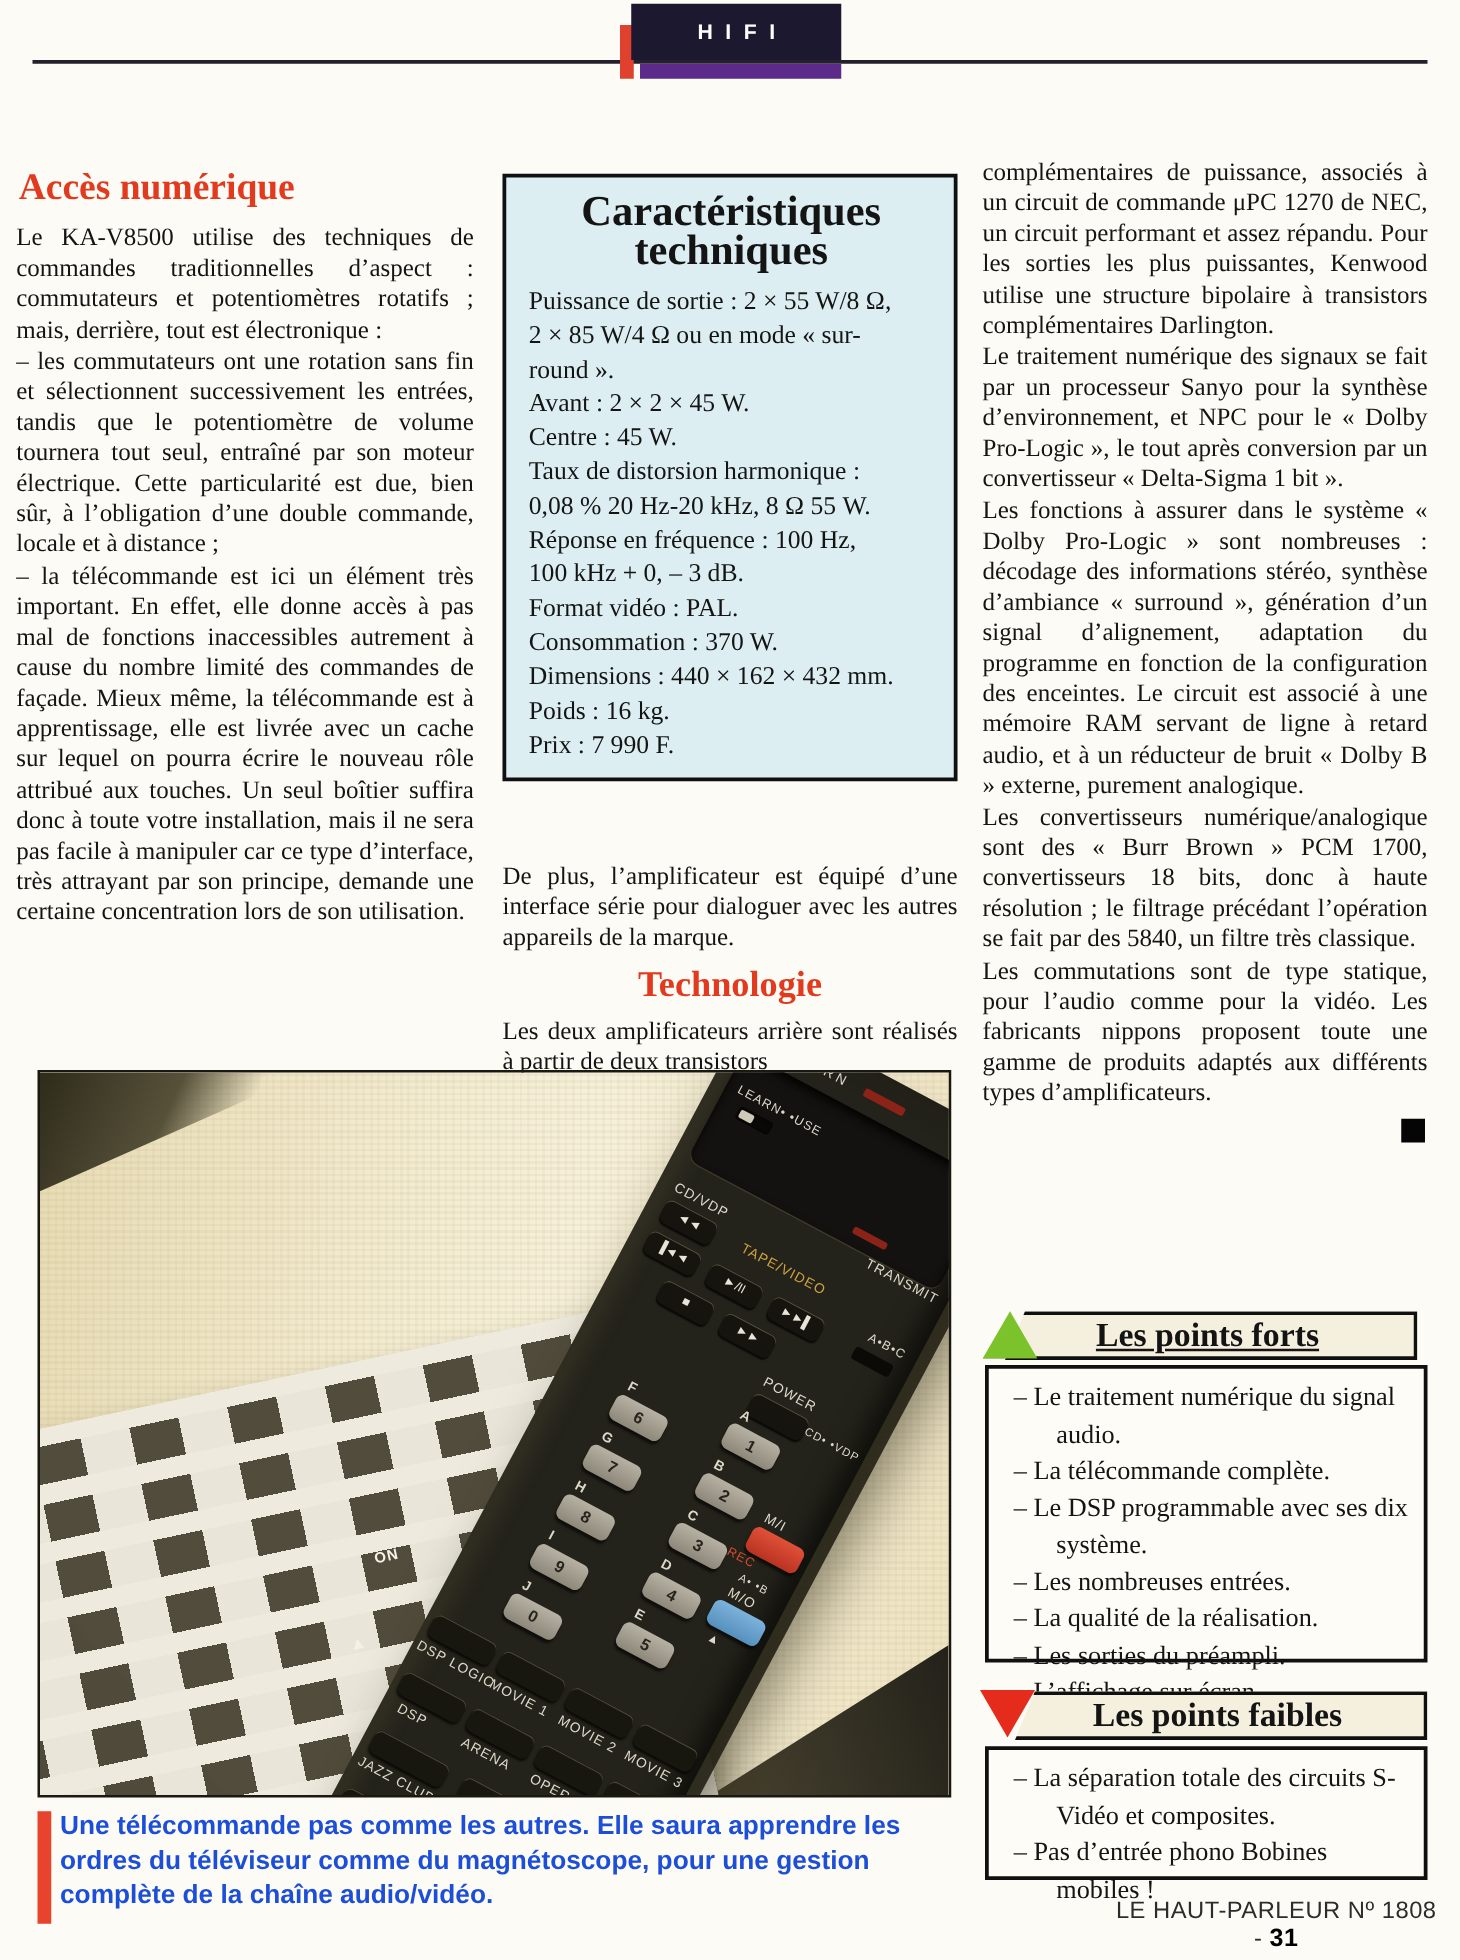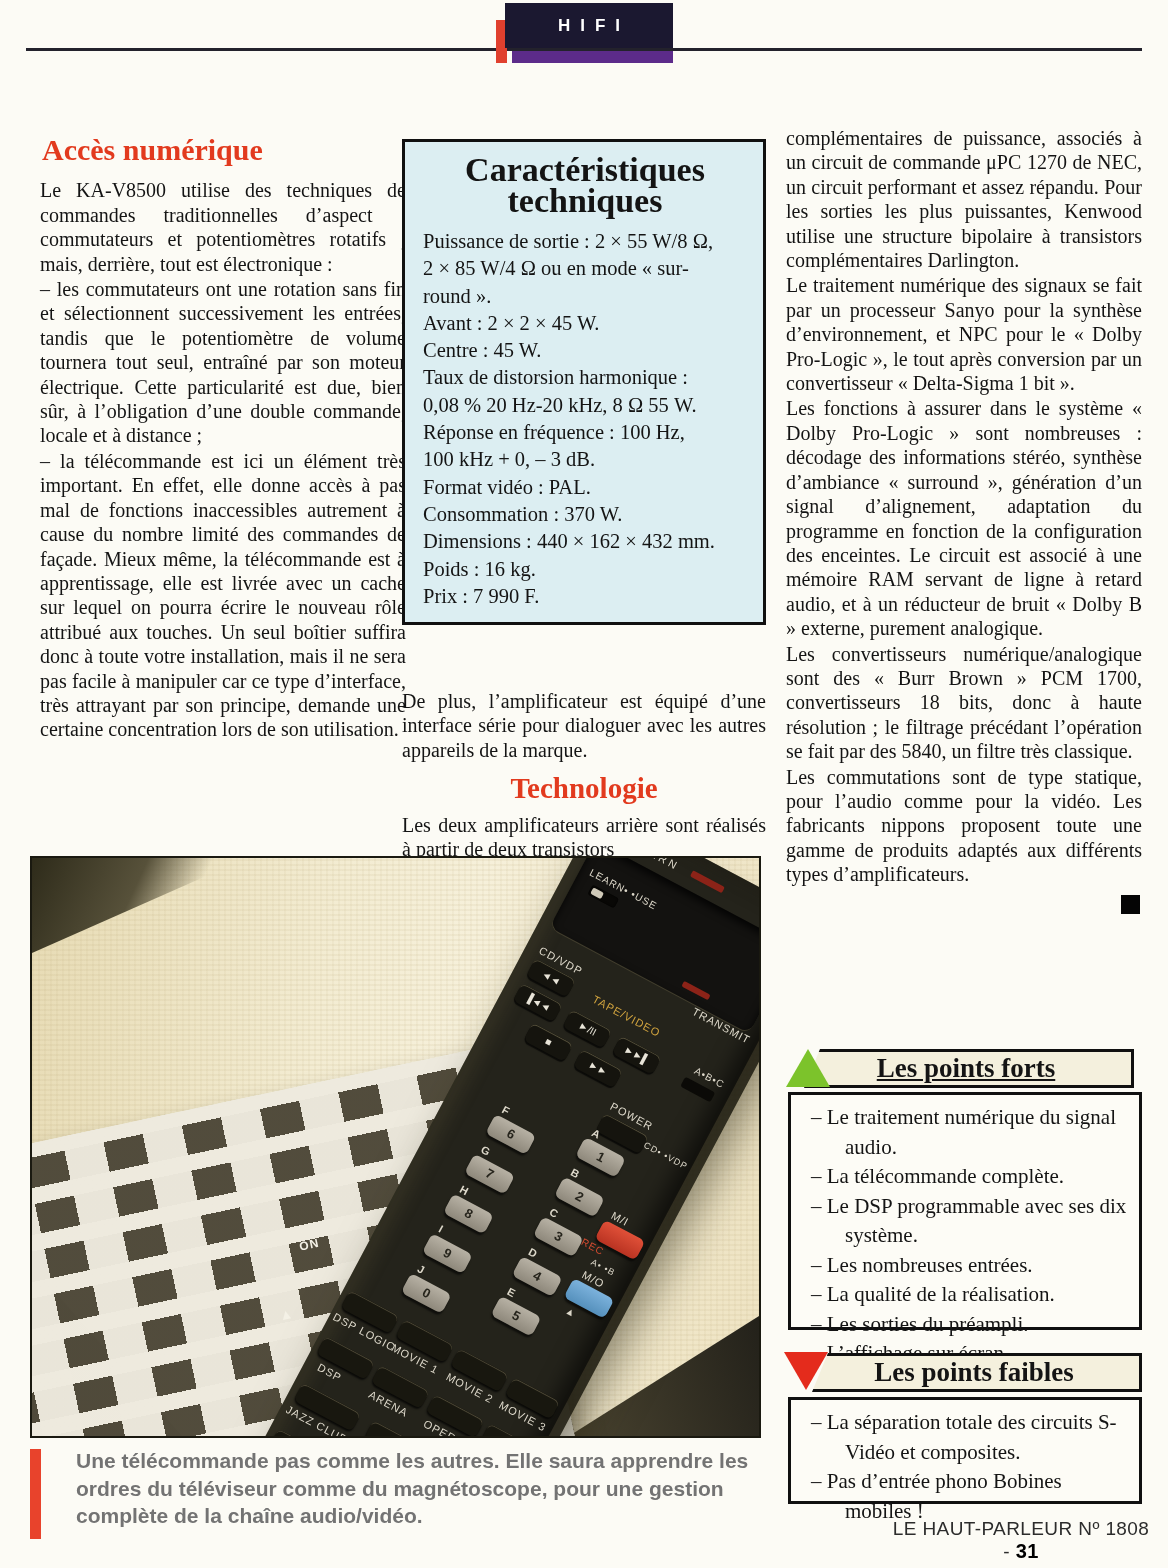--- a/index.html
+++ b/index.html
@@ -15,21 +15,21 @@
            letter-spacing:10px;padding-left:10px;box-sizing:border-box;}
   .hdr-purple{left:512px;top:51px;width:161px;height:12px;background:#5c2b8a;}
   .hdr-red{left:496px;top:20px;width:11px;height:43px;background:#e0402e;}
 
   
   .col{text-align:justify;font-size:20px;line-height:24.4px;}
   .col p{margin:0 0 1px 0;}
   h1.red,h2.red{font-family:"Liberation Serif",serif;color:#e23a1e;font-weight:bold;margin:0;}
   h1.red{font-size:30px;margin:0 0 16px 2px;}
   h2.red{font-size:29px;text-align:center;margin:14px 0 12px 0;}
-  .col1{left:40px;top:138px;width:366px;}
+  .col1{left:13px;top:138px;width:366px;}
   .col2b{left:402px;top:645px;width:364px;margin-top:44px;}
   .col3{left:786px;top:126px;width:356px;}
   .endsq{display:block;width:19px;height:19px;background:#050505;margin:8px 2px 0 auto;}
 
   
   .specbox{left:402px;top:139px;width:364px;background:#dceef2;border:3px solid #101010;
            box-sizing:border-box;padding:12px 16px 12px 18px;}
   .spec-title{text-align:center;font-weight:bold;font-size:34px;line-height:31px;margin-bottom:12px;}
   .spec-line{font-size:20.5px;line-height:27.3px;}
 
@@ -79,22 +79,22 @@
       box-shadow:0 3px 2px rgba(0,0,0,0.6);}
   .red-key{background:linear-gradient(#e05038,#b93322);}
   .blue-key{background:linear-gradient(#7cb2dc,#5590bc);}
   .dkey{width:56px;height:20px;background:#18170f;box-shadow:inset 0 1px 0 #4a4534,0 2px 2px rgba(0,0,0,0.75);}
   .klabel{font-size:10px;letter-spacing:0.5px;}
   .amber{color:#cfa23e !important;}
   .redtxt{color:#d84b30 !important;}
 
   
   .cap-bar{left:30px;top:1449px;width:11px;height:90px;background:#e8432c;}
-  .caption{left:76px;top:1447px;width:706px;font-family:"Liberation Sans",sans-serif;
-      font-weight:bold;font-size:21px;line-height:27.5px;color:#737373;}
+  .caption{left:48px;top:1447px;width:706px;font-family:"Liberation Sans",sans-serif;
+      font-weight:bold;font-size:21px;line-height:27.5px;color:#1d4ed8;}
 
   
   .pt-hdr{height:39px;background:#f4f0dd;border:3px solid #101010;box-sizing:border-box;
       display:flex;align-items:center;justify-content:center;
       font-weight:bold;font-size:27px;font-family:"Liberation Serif",serif;}
   .pf-hdr{left:798px;top:1049px;width:336px;clip-path:polygon(22px 0,100% 0,100% 100%,6px 100%);text-decoration:underline;}
   .pw-hdr{left:806px;top:1353px;width:336px;clip-path:polygon(22px 0,100% 0,100% 100%,6px 100%);}
   .tri{position:absolute;width:44px;height:38px;}
   .tri-up{left:786px;top:1049px;background:#7cc32b;clip-path:polygon(50% 0,0 100%,100% 100%);
       filter:drop-shadow(0 1px 0 #1a1a1a) drop-shadow(1px -1px 0 #1a1a1a);}

